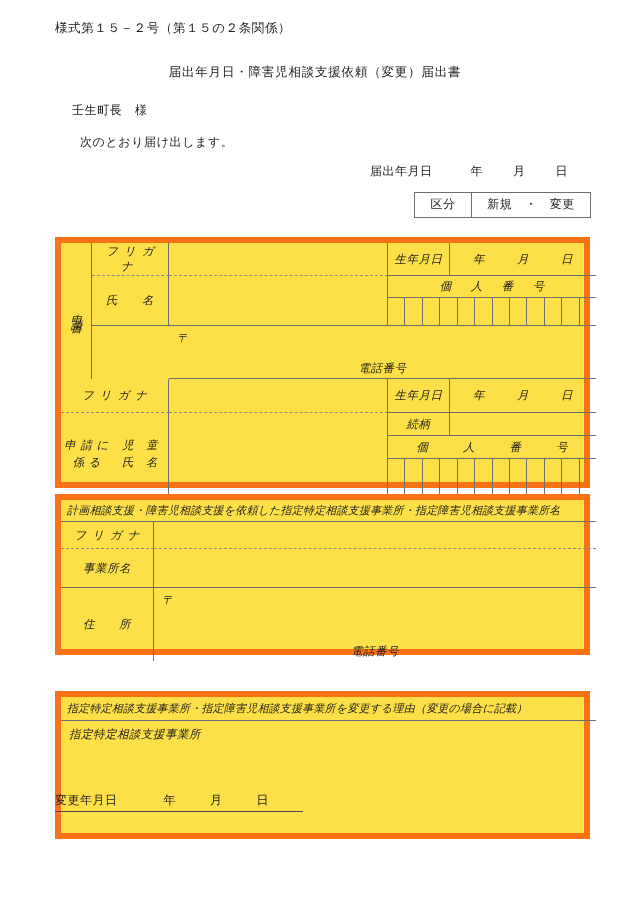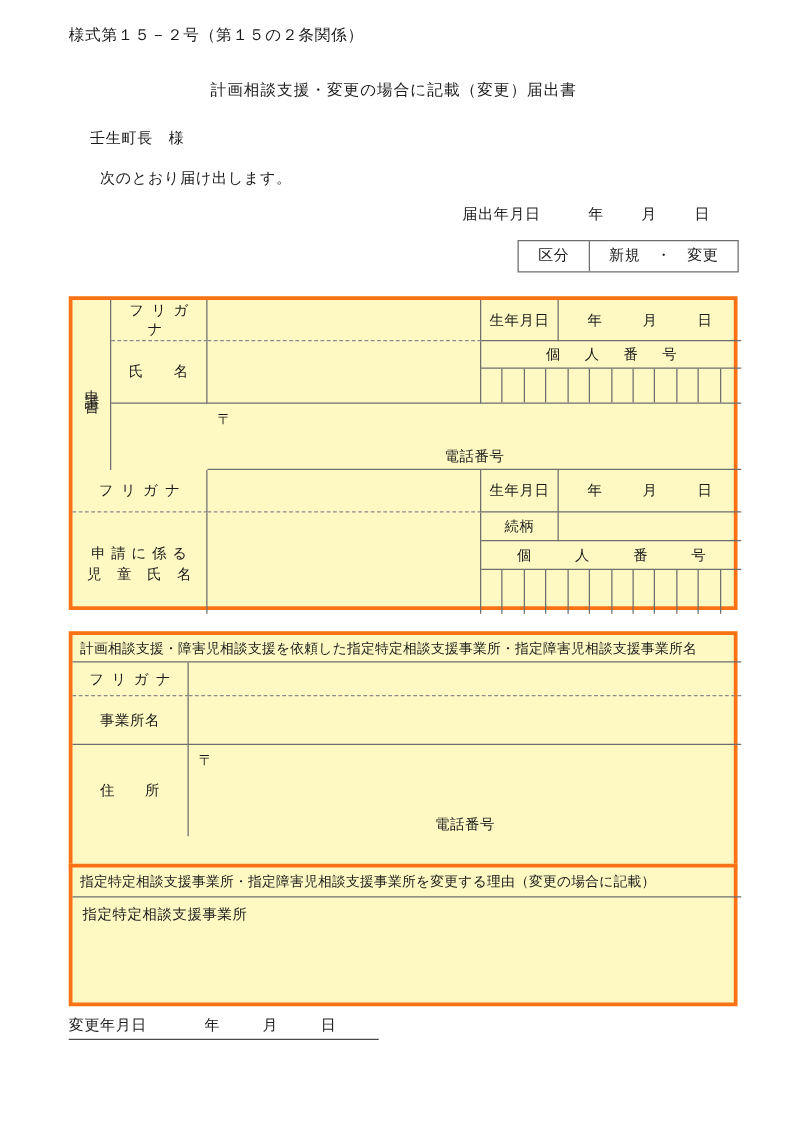--- a/index.html
+++ b/index.html
@@ -90,23 +90,24 @@
     width: 56px;
     border-right: 1px solid #6e6e6e;
   }
   .kubun .k-choice {
     width: 118px;
   }
 
   
   .tbl {
     position: absolute;
-    border: 3px solid #f97316;
-    background: #fef9c3;
-    box-sizing: border-box;
+    border: 6px solid #f97316;
+    background: #fde047;
+    box-sizing: border-box;
+    font-style: italic;
   }
   .cellbox {
     position: absolute;
     box-sizing: border-box;
     font-size: 11.5px;
     letter-spacing: 0.5px;
   }
   .bdr-r { border-right: 1px solid #6e6e6e; }
   .bdr-b { border-bottom: 1px solid #6e6e6e; }
   .dashed-b { border-bottom: 1px dashed #8a8a8a; }
@@ -122,21 +123,21 @@
 
   .vert-label {
     writing-mode: vertical-rl;
     text-orientation: upright;
     letter-spacing: 4px;
     font-size: 11.5px;
   }
 
   .two-line {
     display: flex;
-    flex-direction: column;
+    flex-direction: row;
     justify-content: center;
     line-height: 1.45;
     font-size: 11.5px;
   }
 
   .ymd-row {
     display: flex;
     align-items: center;
     justify-content: center;
     font-size: 11.5px;
@@ -192,39 +193,39 @@
     left: 8px;
     top: 6px;
     font-size: 11.5px;
     letter-spacing: 0.5px;
   }
 
   
   .change-date {
     position: absolute;
     left: 55px;
-    top: 812px;
+    top: 792px;
     width: 248px;
     border-bottom: 1px solid #4a4a4a;
     font-size: 12px;
     letter-spacing: 0.5px;
     padding-bottom: 2px;
     white-space: nowrap;
   }
   .change-date .lbl { margin-right: 46px; }
   .change-date .y { margin-right: 34px; }
   .change-date .m { margin-right: 34px; }
 </style>
 </head>
 <body>
 
 <div class="page">
 
   <div class="form-code">様式第１５－２号（第１５の２条関係）</div>
-  <div class="doc-title">計画相談支援・変更の場合に記載（変更）届出書</div>
+  <div class="doc-title">届出年月日・障害児相談支援依頼（変更）届出書</div>
   <div class="addressee">壬生町長　様</div>
   <div class="intro-line">次のとおり届け出します。</div>
 
   <div class="submit-date">
     <span class="lbl">届出年月日</span><span class="y">年</span><span class="m">月</span><span class="d">日</span>
   </div>
 
   <div class="kubun">
     <div class="cell k-label">区分</div>
     <div class="cell k-choice">新規　・　変更</div>
@@ -331,21 +332,21 @@
         <div class="mn-cell"></div>
         <div class="mn-cell"></div>
         <div class="mn-cell"></div>
         <div class="mn-cell"></div>
         <div class="mn-cell"></div>
         <div class="mn-cell"></div>
         <div class="mn-cell"></div>
       </div>
   </div>
 
-  <div class="tbl" style="left:55px; top:505px; width:535px; height:191px;">
+  <div class="tbl" style="left:55px; top:494px; width:535px; height:161px;">
     <div class="sec-head bdr-b" style="left:0; top:0; width:535px; height:22px;">計画相談支援・障害児相談支援を依頼した指定特定相談支援事業所・指定障害児相談支援事業所名</div>
 
     <div class="cellbox bdr-r dashed-b ctr" style="left:0; top:22px; width:93px; height:27px;">
       <span class="spread2">フリガナ</span>
     </div>
     <div class="cellbox dashed-b" style="left:93px; top:22px; width:442px; height:27px;"></div>
 
     <div class="cellbox bdr-r bdr-b ctr" style="left:0; top:49px; width:93px; height:39px;">
       <span>事業所名</span>
     </div>
@@ -353,21 +354,21 @@
 
     <div class="cellbox bdr-r ctr" style="left:0; top:88px; width:93px; height:73px;">
       <span>住　　所</span>
     </div>
     <div class="cellbox" style="left:93px; top:88px; width:442px; height:73px;">
       <span class="postal">〒</span>
       <span class="tel">電話番号</span>
     </div>
   </div>
 
-  <div class="tbl" style="left:55px; top:691px; width:535px; height:114px;">
+  <div class="tbl" style="left:55px; top:691px; width:535px; height:148px;">
     <div class="sec-head bdr-b" style="left:0; top:0; width:535px; height:24px;">指定特定相談支援事業所・指定障害児相談支援事業所を変更する理由（変更の場合に記載）</div>
     <div class="cellbox" style="left:0; top:24px; width:535px; height:97px;">
       <span class="reason-text">指定特定相談支援事業所</span>
     </div>
   </div>
 
   <div class="change-date">
     <span class="lbl">変更年月日</span><span class="y">年</span><span class="m">月</span><span class="d">日</span>
   </div>
 

